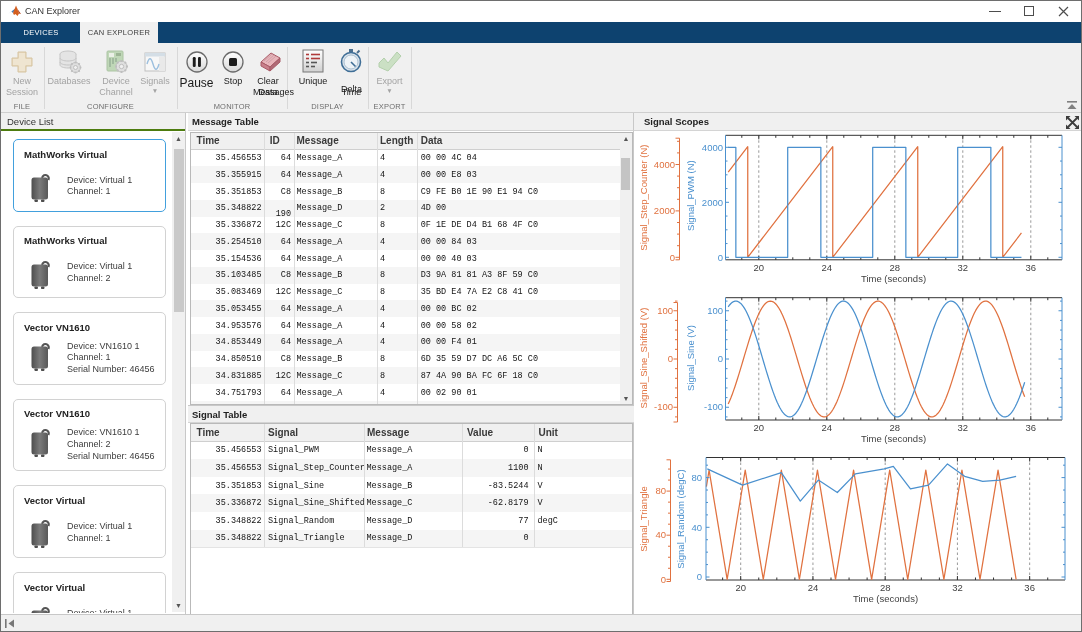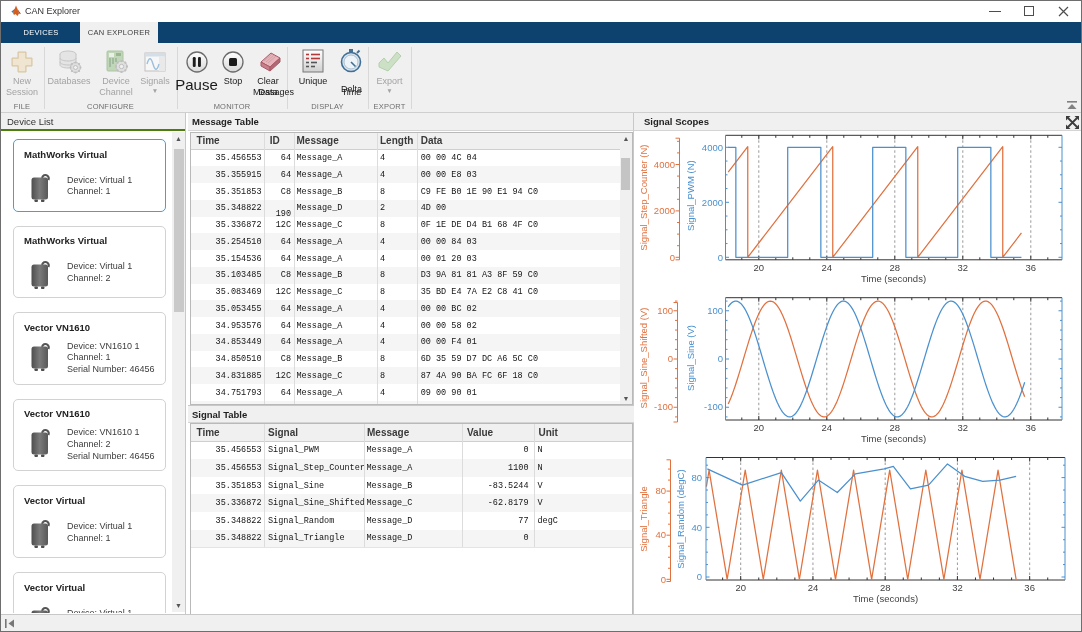--- a/index.html
+++ b/index.html
@@ -140,21 +140,21 @@
 <svg width="26" height="24" style="position:absolute;left:376px;top:50px" viewBox="0 0 26 24" opacity="0.45">
 <path d="M3 13 L8 8 L12 13 L21 2 L25 6 L12 21 L3 17 Z" fill="#9fce8f" stroke="#6aa85a" stroke-width="1"></path>
   </svg>
 <div style="position:absolute;left:-38px;top:75.5px;width:120px;text-align:center;font-size:9px;color:#a3a3a3">New</div>
 <div style="position:absolute;left:-38px;top:87.0px;width:120px;text-align:center;font-size:9px;color:#a3a3a3">Session</div>
 <div style="position:absolute;left:9px;top:75.5px;width:120px;text-align:center;font-size:9px;color:#a3a3a3">Databases</div>
 <div style="position:absolute;left:56px;top:75.5px;width:120px;text-align:center;font-size:9px;color:#a3a3a3">Device</div>
 <div style="position:absolute;left:56px;top:87.0px;width:120px;text-align:center;font-size:9px;color:#a3a3a3">Channel</div>
 <div style="position:absolute;left:95px;top:75.5px;width:120px;text-align:center;font-size:9px;color:#a3a3a3">Signals</div>
 <div style="position:absolute;left:95px;top:86.5px;width:120px;text-align:center;font-size:6.5px;color:#a3a3a3">▼</div>
-<div style="position:absolute;left:136.5px;top:75.5px;width:120px;text-align:center;font-size:15px;color:#1a1a1a">Pause</div>
+<div style="position:absolute;left:136.5px;top:75.5px;width:120px;text-align:center;font-size:12px;color:#1a1a1a">Pause</div>
 <div style="position:absolute;left:173px;top:75.5px;width:120px;text-align:center;font-size:9px;color:#1a1a1a">Stop</div>
 <div style="position:absolute;left:208px;top:75.5px;width:120px;text-align:center;font-size:9px;color:#1a1a1a">Clear</div>
 <div style="position:absolute;left:208px;top:87.0px;width:120px;text-align:center;font-size:9px;color:#1a1a1a">Data</div>
 <div style="position:absolute;left:253px;top:75.5px;width:120px;text-align:center;font-size:9px;color:#1a1a1a">Unique</div>
 <div style="position:absolute;left:253px;top:87.0px;width:120px;text-align:left;font-size:9px;color:#1a1a1a">Messages</div>
 <div style="position:absolute;left:291.5px;top:84px;width:120px;text-align:center;font-size:9px;color:#1a1a1a">Delta</div>
 <div style="position:absolute;left:291.5px;top:87.0px;width:120px;text-align:center;font-size:9px;color:#1a1a1a">Time</div>
 <div style="position:absolute;left:329.5px;top:75.5px;width:120px;text-align:center;font-size:9px;color:#a3a3a3">Export</div>
 <div style="position:absolute;left:329.5px;top:86.5px;width:120px;text-align:center;font-size:6.5px;color:#a3a3a3">▼</div>
 <div style="position:absolute;left:-38px;top:102px;width:120px;text-align:center;font-size:7.5px;color:#6d6d6d;letter-spacing:0.2px">FILE</div>
@@ -295,21 +295,21 @@
 <div class="mono" style="left:0;top:104.25px;width:70.5px;text-align:right">35.254510</div>
 <div class="mono" style="left:70px;top:104.25px;width:30px;text-align:right">64</div>
 <div class="mono" style="left:105.5px;top:104.25px">Message_A</div>
 <div class="mono" style="left:189px;top:104.25px">4</div>
 <div class="mono" style="left:229.7px;top:104.25px">00 00 84 03</div>
 <div style="position:absolute;left:0;top:117.5px;width:100%;height:16.75px;background:#ffffff"></div>
 <div class="mono" style="left:0;top:121.0px;width:70.5px;text-align:right">35.154536</div>
 <div class="mono" style="left:70px;top:121.0px;width:30px;text-align:right">64</div>
 <div class="mono" style="left:105.5px;top:121.0px">Message_A</div>
 <div class="mono" style="left:189px;top:121.0px">4</div>
-<div class="mono" style="left:229.7px;top:121.0px">00 01 20 03</div>
+<div class="mono" style="left:229.7px;top:121.0px">00 00 40 03</div>
 <div style="position:absolute;left:0;top:134.25px;width:100%;height:16.75px;background:#f5f5f5"></div>
 <div class="mono" style="left:0;top:137.75px;width:70.5px;text-align:right">35.103485</div>
 <div class="mono" style="left:70px;top:137.75px;width:30px;text-align:right">C8</div>
 <div class="mono" style="left:105.5px;top:137.75px">Message_B</div>
 <div class="mono" style="left:189px;top:137.75px">8</div>
 <div class="mono" style="left:229.7px;top:137.75px">D3 9A 81 81 A3 8F 59 C0</div>
 <div style="position:absolute;left:0;top:151.0px;width:100%;height:16.75px;background:#ffffff"></div>
 <div class="mono" style="left:0;top:154.5px;width:70.5px;text-align:right">35.083469</div>
 <div class="mono" style="left:70px;top:154.5px;width:30px;text-align:right">12C</div>
 <div class="mono" style="left:105.5px;top:154.5px">Message_C</div>
@@ -343,21 +343,21 @@
 <div class="mono" style="left:0;top:238.25px;width:70.5px;text-align:right">34.831885</div>
 <div class="mono" style="left:70px;top:238.25px;width:30px;text-align:right">12C</div>
 <div class="mono" style="left:105.5px;top:238.25px">Message_C</div>
 <div class="mono" style="left:189px;top:238.25px">8</div>
 <div class="mono" style="left:229.7px;top:238.25px">87 4A 90 BA FC 6F 18 C0</div>
 <div style="position:absolute;left:0;top:251.5px;width:100%;height:16.75px;background:#ffffff"></div>
 <div class="mono" style="left:0;top:255.0px;width:70.5px;text-align:right">34.751793</div>
 <div class="mono" style="left:70px;top:255.0px;width:30px;text-align:right">64</div>
 <div class="mono" style="left:105.5px;top:255.0px">Message_A</div>
 <div class="mono" style="left:189px;top:255.0px">4</div>
-<div class="mono" style="left:229.7px;top:255.0px">09 00 90 01</div>
+<div class="mono" style="left:229.7px;top:255.0px">00 02 90 01</div>
 <div style="position:absolute;left:0;top:268.25px;width:100%;height:16.75px;background:#f5f5f5"></div>
 <div class="mono" style="left:0;top:271.75px;width:70.5px;text-align:right">34.731885</div>
 <div class="mono" style="left:70px;top:271.75px;width:30px;text-align:right">64</div>
 <div class="mono" style="left:105.5px;top:271.75px">Message_A</div>
 <div class="mono" style="left:189px;top:271.75px">4</div>
 <div class="mono" style="left:229.7px;top:271.75px">00 00 2C 01</div>
 <div style="position:absolute;left:72.80000000000001px;top:0;width:1px;height:273px;background:#dcdcdc"></div>
 <div style="position:absolute;left:102.80000000000001px;top:0;width:1px;height:273px;background:#dcdcdc"></div>
 <div style="position:absolute;left:186px;top:0;width:1px;height:273px;background:#dcdcdc"></div>
 <div style="position:absolute;left:225.60000000000002px;top:0;width:1px;height:273px;background:#dcdcdc"></div>

